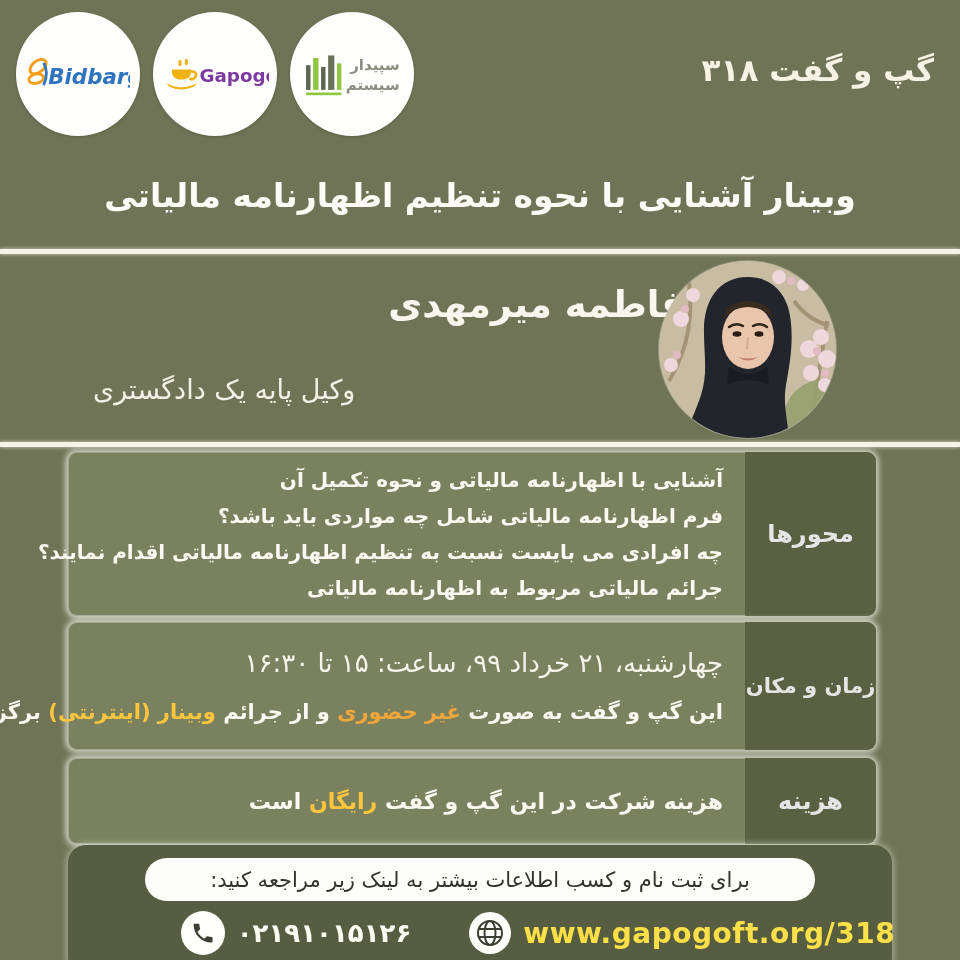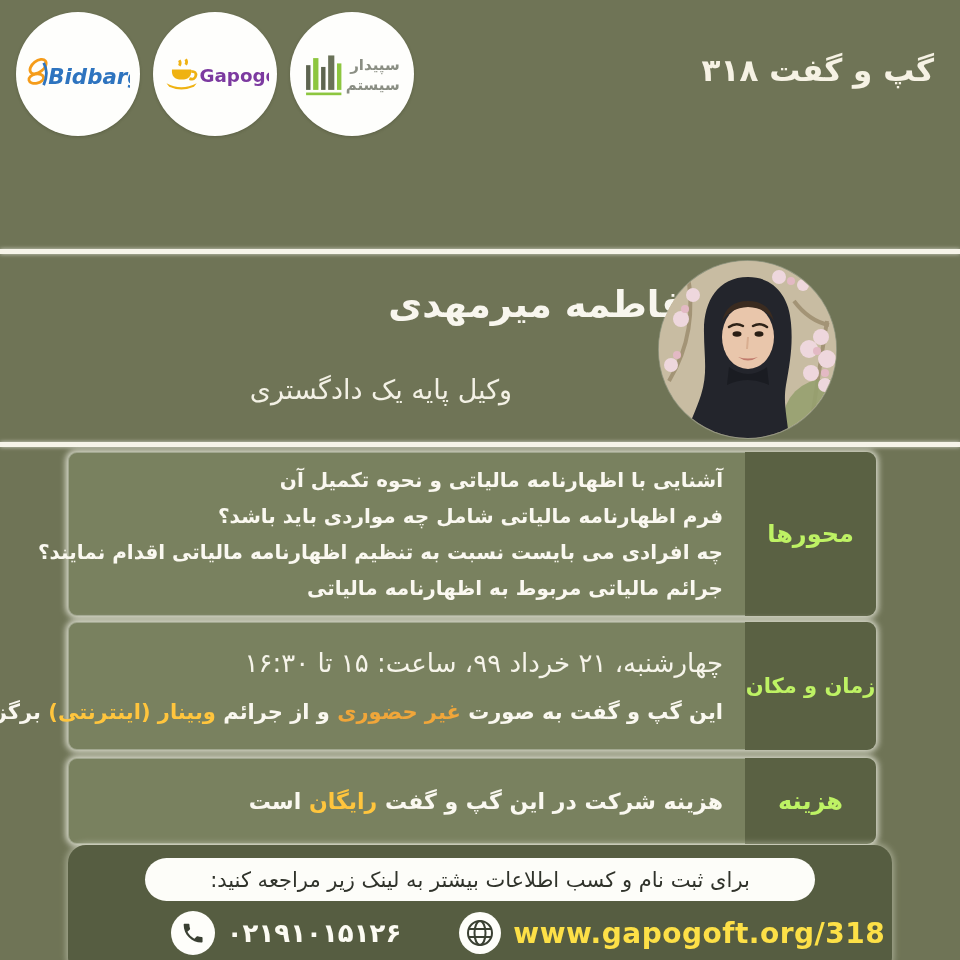--- a/index.html
+++ b/index.html
@@ -19,52 +19,52 @@
   
   .main-title{position:absolute;top:154px;left:0;right:0;text-align:center;
     font-size:33px;font-weight:bold;color:#FCFBF5;direction:rtl;}
   .divider{position:absolute;left:0;width:960px;height:5px;background:#F6F4E9;
     box-shadow:0 0 4px rgba(255,255,250,.7);}
   .divider.d1{top:249px;}
   .divider.d2{top:442px;}
   
   .speaker-name{position:absolute;top:283px;left:95px;width:590px;text-align:right;
     font-size:37px;font-weight:bold;color:#F8F6EE;direction:rtl;}
-  .speaker-role{position:absolute;top:374px;left:86px;width:590px;text-align:center;
+  .speaker-role{position:absolute;top:374px;left:93px;width:590px;text-align:left;
     font-size:27px;color:#F3F1E5;direction:rtl;}
   .speaker-photo{position:absolute;left:659px;top:261px;width:177px;height:177px;
     border-radius:50%;overflow:hidden;background:#C8BCA2;box-shadow:0 0 0 1px rgba(255,255,255,.25);}
   
   .row{position:absolute;left:68px;width:808px;background:#79815F;border-radius:9px;
     box-shadow:0 0 6px 2px rgba(252,252,242,.8), inset 0 0 0 1px rgba(255,255,255,.3);}
   .row-topics{top:452px;height:164px;}
   .row-schedule{top:622px;height:128px;}
   .row-cost{top:758px;height:86px;}
   .row-label{position:absolute;top:0;right:0;width:131px;height:100%;background:#5A6143;
     border-radius:0 9px 9px 0;display:flex;align-items:center;justify-content:center;
-    color:#bef264;font-weight:bold;direction:rtl;}
+    color:#e5e5e5;font-weight:bold;direction:rtl;}
   .row-topics .row-label,.row-cost .row-label{font-size:24px;}
   .row-schedule .row-label{font-size:21px;}
   .row-content{position:absolute;top:0;left:0;bottom:0;right:131px;direction:rtl;
     display:flex;flex-direction:column;justify-content:space-evenly;
     padding:4px 22px 4px 12px;box-sizing:border-box;}
   .topic-line{font-size:20px;font-weight:bold;color:#FAF8F0;white-space:nowrap;}
   .sched-line1{font-size:26px;color:#F6F4EA;white-space:nowrap;}
   .sched-line2{font-size:21px;font-weight:bold;color:#FAF8F0;white-space:nowrap;}
   .cost-line{font-size:22px;font-weight:bold;color:#FAF8F0;white-space:nowrap;}
   .hl-orange{color:#F0A63A;}
   .hl-yellow{color:#FFC53D;}
   
   .footer-panel{position:absolute;left:68px;top:845px;width:824px;height:130px;
     background:#565D41;border-radius:18px;box-shadow:0 0 6px 2px rgba(230,232,215,.45);}
   .cta-pill{position:absolute;top:13px;left:50%;transform:translateX(-50%);
     width:670px;height:43px;background:#FDFDF9;border-radius:22px;
     display:flex;align-items:center;justify-content:center;
     font-size:21px;font-weight:normal;color:#30332B;direction:rtl;white-space:nowrap;}
-  .contact-row{position:absolute;top:66px;left:6px;width:100%;
+  .contact-row{position:absolute;top:66px;left:16px;width:100%;
     display:flex;justify-content:center;align-items:center;gap:58px;padding-left:42px;}
   .contact-item{display:flex;align-items:center;gap:12px;direction:ltr;}
   .phone-number{font-size:26px;font-weight:bold;color:#FCFBF3;}
   .website-url{font-size:28px;font-weight:bold;color:#fde047;letter-spacing:.5px;}
   .icon-disc{display:block;}
 </style>
 </head>
 <body>
 
 <div class="poster">
@@ -101,20 +101,21 @@
         <rect x="43" y="14" width="5" height="30" fill="#8DC63F"></rect>
         <rect x="8" y="47" width="40" height="3" fill="#8DC63F"></rect>
         <text x="114" y="22" text-anchor="end" font-size="17" font-weight="bold" fill="#8A8E83">سپیدار</text>
         <text x="114" y="44" text-anchor="end" font-size="17" font-weight="bold" fill="#8A8E83">سیستم</text>
       </svg>
     </div>
   </div>
 
   <div class="series-label">گپ و گفت ۳۱۸</div>
 
+  <h1 class="main-title">وبینار آشنایی با نحوه تنظیم اظهارنامه مالیاتی</h1>
 
   <div class="divider d1"></div>
 
   <div class="speaker-name">فاطمه میرمهدی</div>
   <div class="speaker-role">وکیل پایه یک دادگستری</div>
   <div class="speaker-photo">
     <svg width="177" height="177" viewBox="0 0 177 177">
       <rect width="177" height="177" fill="#C8BCA2"></rect>
       <g stroke="#9A8A6C" stroke-width="4" opacity=".8" fill="none">
         <path d="M10 120 Q40 70 28 10"></path>

